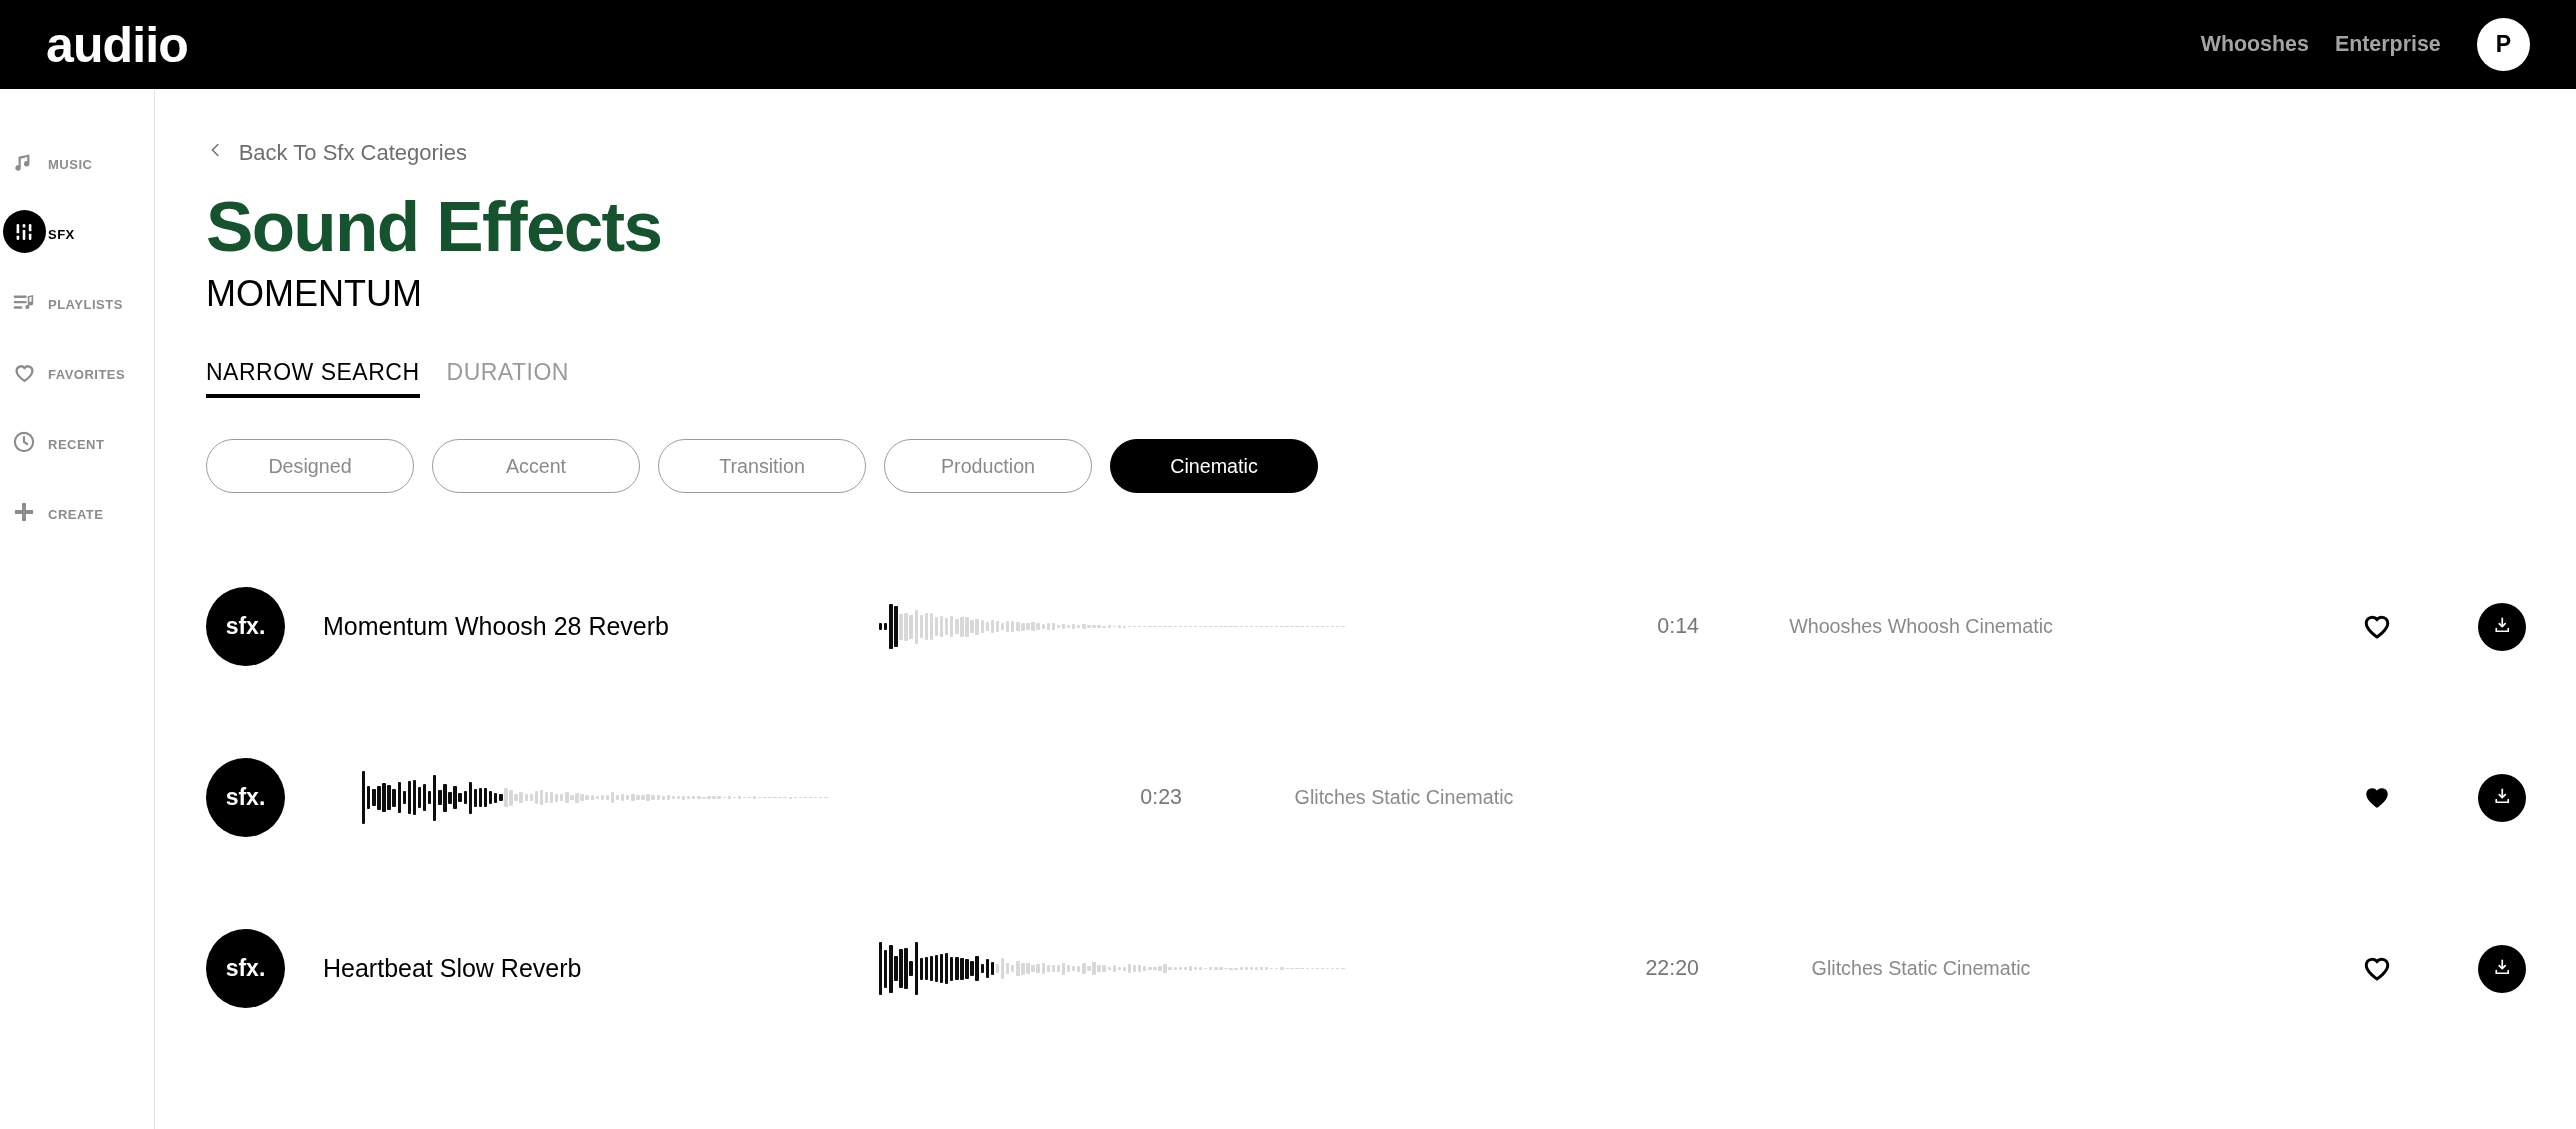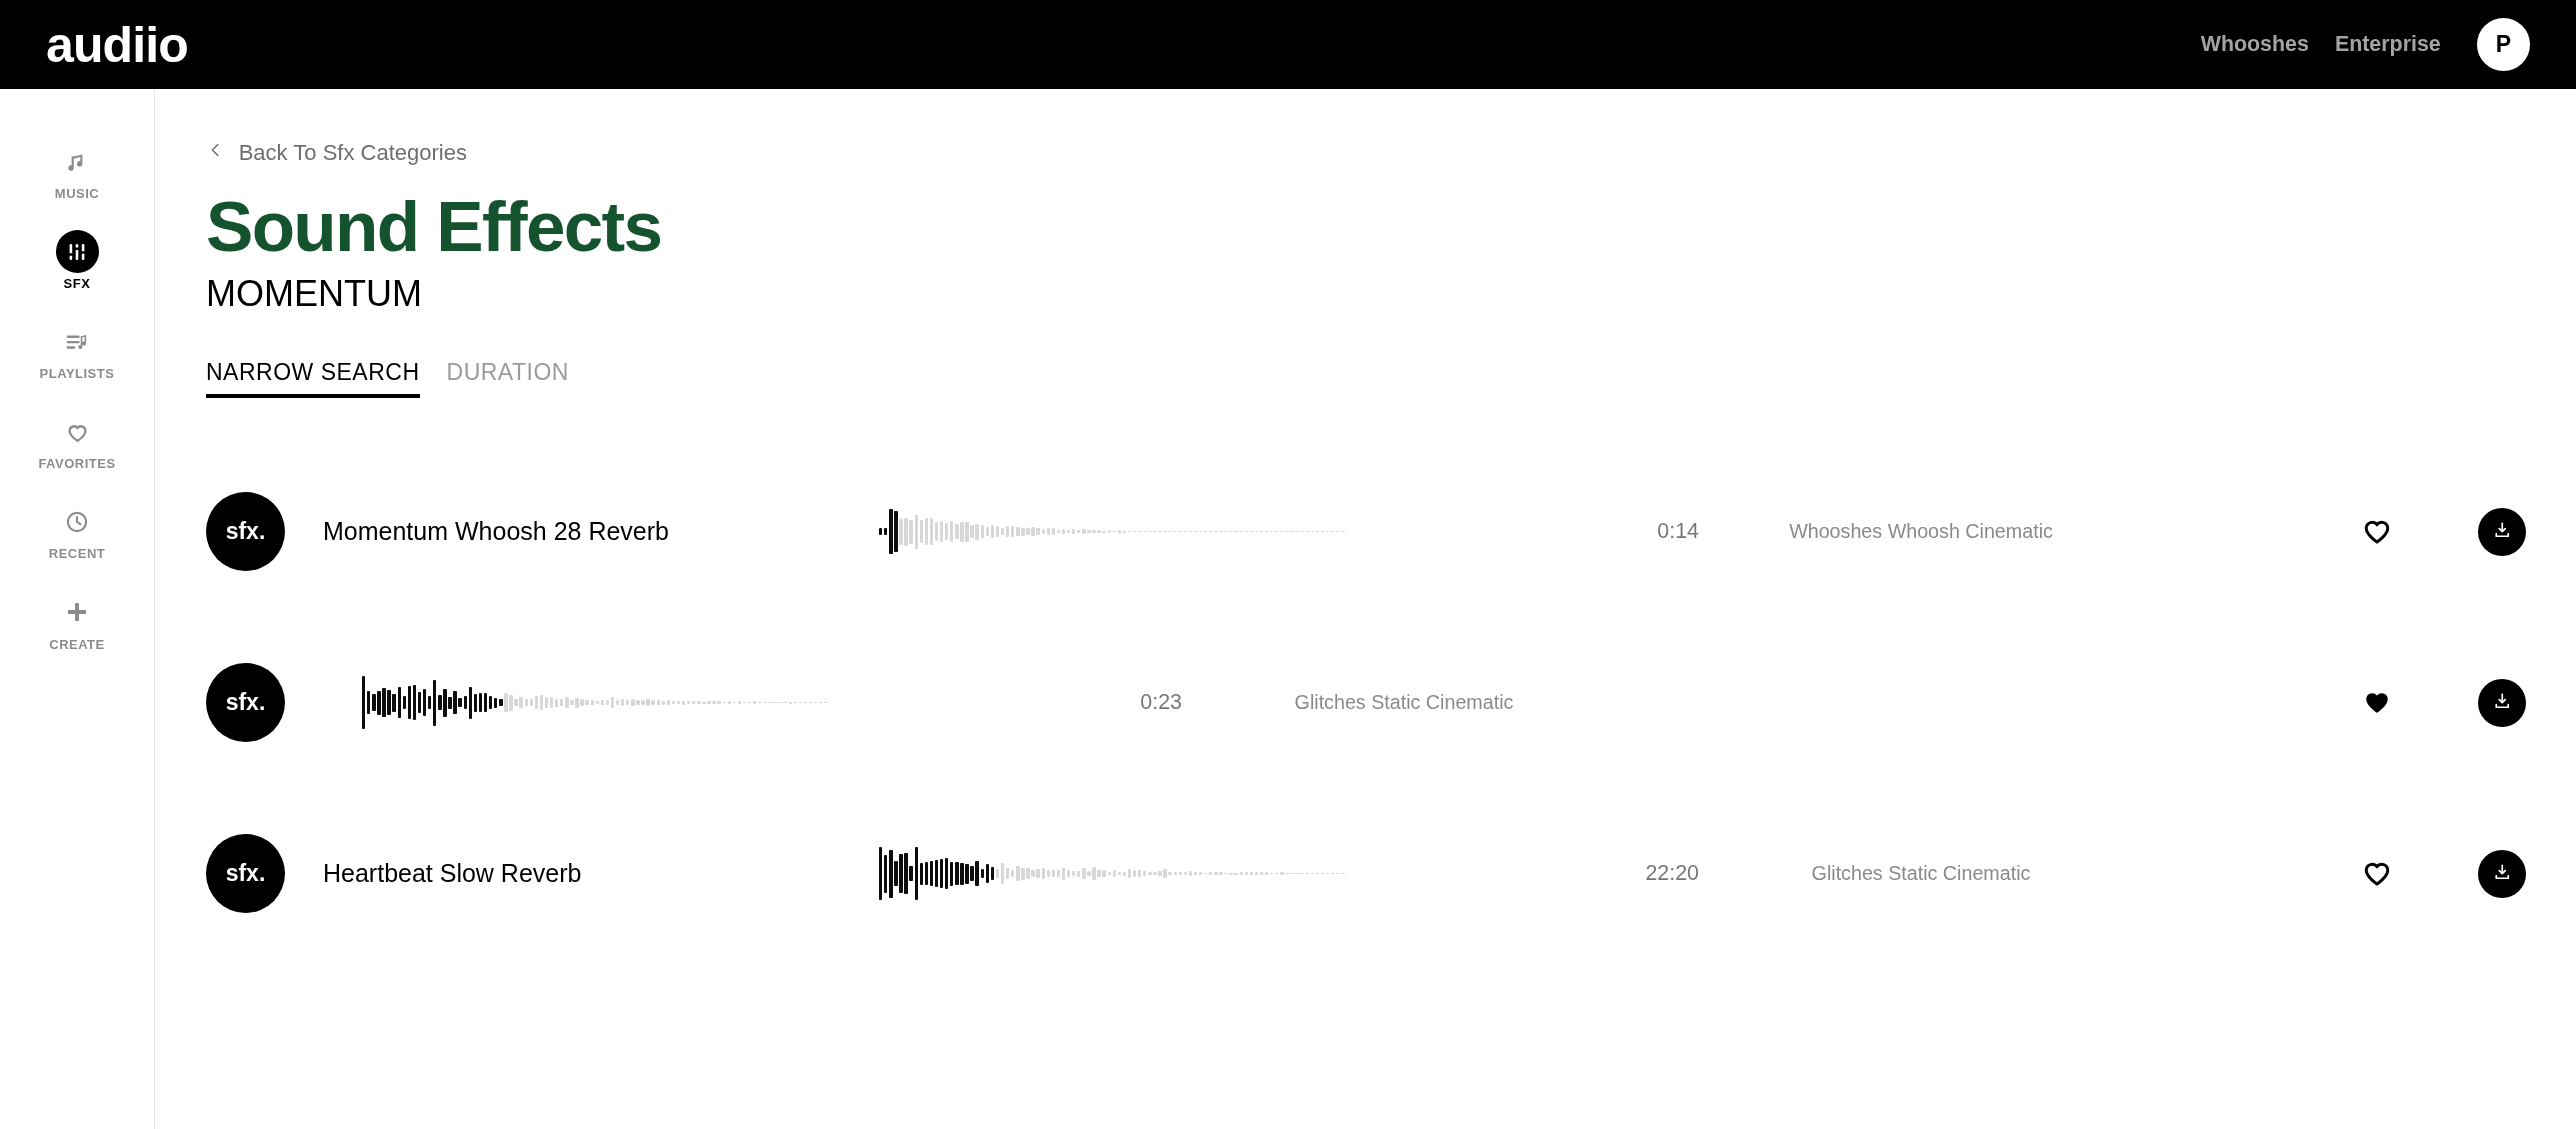--- a/index.html
+++ b/index.html
@@ -43,21 +43,21 @@
 
   
   .sidebar {
     position: absolute; top: 89px; left: 0;
     width: 155px; height: 1041px;
     background: #ffffff;
     border-right: 1.7px solid #e3e3e3;
     padding-top: 53px;
   }
   .side-item {
-    display: flex; flex-direction: column; align-items: center;
+    display: flex; flex-direction: row; align-items: center;
     margin-bottom: 31px; cursor: pointer;
     text-decoration: none;
   }
   .side-icon {
     height: 39px; width: 48px;
     display: flex; align-items: center; justify-content: center;
     color: #8c8c8c;
   }
   .side-icon svg { display: block; }
   .side-label {
@@ -289,20 +289,27 @@
   </div>
 
   <h1 class="page-title">Sound Effects</h1>
   <div class="page-sub">MOMENTUM</div>
 
   <div class="tabs">
     <div class="tab active">NARROW SEARCH</div>
     <div class="tab">DURATION</div>
   </div>
 
+  <div class="pills">
+    <div class="pill">Designed</div>
+    <div class="pill">Accent</div>
+    <div class="pill">Transition</div>
+    <div class="pill">Production</div>
+    <div class="pill active">Cinematic</div>
+  </div>
 
   <div class="tracklist" id="tracklist">
       <div class="track-row">
         <div class="thumb">sfx.</div>
         <div class="track-title">Momentum Whoosh 28 Reverb</div>
         <div class="wave">
           <i class="played" style="height: 6.3px;"></i>
           <i class="played" style="height: 6.3px;"></i>
           <i class="played" style="height: 45px;"></i>
           <i class="played" style="height: 41px;"></i>

